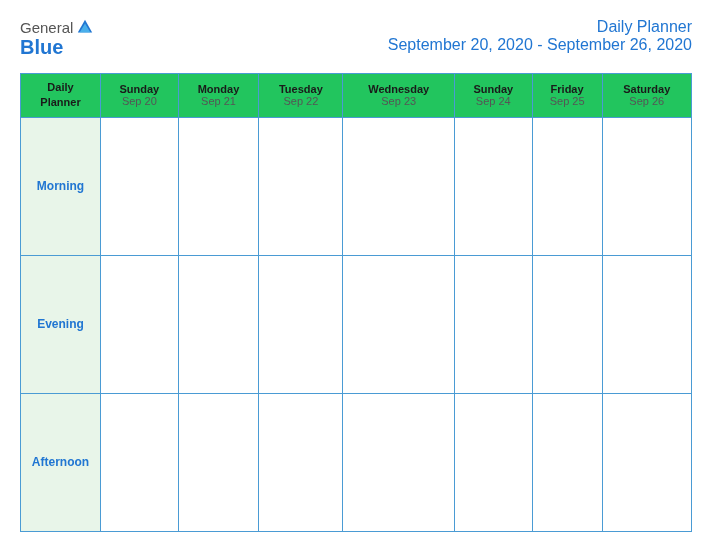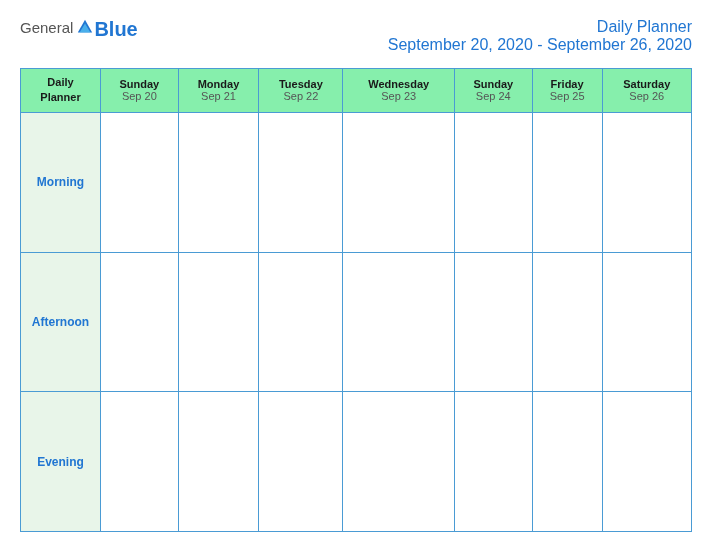--- a/index.html
+++ b/index.html
@@ -15,21 +15,21 @@
 
     .header {
       display: flex;
       justify-content: space-between;
       align-items: flex-start;
       margin-bottom: 14px;
     }
 
     .logo-area {
       display: flex;
-      flex-direction: row;
+      flex-direction: column;
       align-items: flex-start;
     }
 
     .logo-text {
       display: flex;
       align-items: center;
       gap: 3px;
     }
 
     .logo-general {
@@ -73,21 +73,21 @@
     }
 
     .calendar-table th,
     .calendar-table td {
       border: 1px solid #4a9bd4;
       text-align: center;
       vertical-align: middle;
     }
 
     .header-row th {
-      background: #86efac;
+      background: #22c55e;
       padding: 6px 4px;
     }
 
     .header-row th .day-name {
       font-size: 11px;
       font-weight: 700;
       color: #1a1a1a;
       display: block;
     }
 
@@ -188,31 +188,31 @@
       <td class="time-cell">Morning</td>
       <td class="data-cell"></td>
       <td class="data-cell"></td>
       <td class="data-cell"></td>
       <td class="data-cell"></td>
       <td class="data-cell"></td>
       <td class="data-cell"></td>
       <td class="data-cell"></td>
     </tr>
     <tr>
+      <td class="time-cell">Evening</td>
+      <td class="data-cell"></td>
+      <td class="data-cell"></td>
+      <td class="data-cell"></td>
+      <td class="data-cell"></td>
+      <td class="data-cell"></td>
+      <td class="data-cell"></td>
+      <td class="data-cell"></td>
+    </tr>
+    <tr>
       <td class="time-cell">Afternoon</td>
-      <td class="data-cell"></td>
-      <td class="data-cell"></td>
-      <td class="data-cell"></td>
-      <td class="data-cell"></td>
-      <td class="data-cell"></td>
-      <td class="data-cell"></td>
-      <td class="data-cell"></td>
-    </tr>
-    <tr>
-      <td class="time-cell">Evening</td>
       <td class="data-cell"></td>
       <td class="data-cell"></td>
       <td class="data-cell"></td>
       <td class="data-cell"></td>
       <td class="data-cell"></td>
       <td class="data-cell"></td>
       <td class="data-cell"></td>
     </tr>
   </tbody>
 </table>

